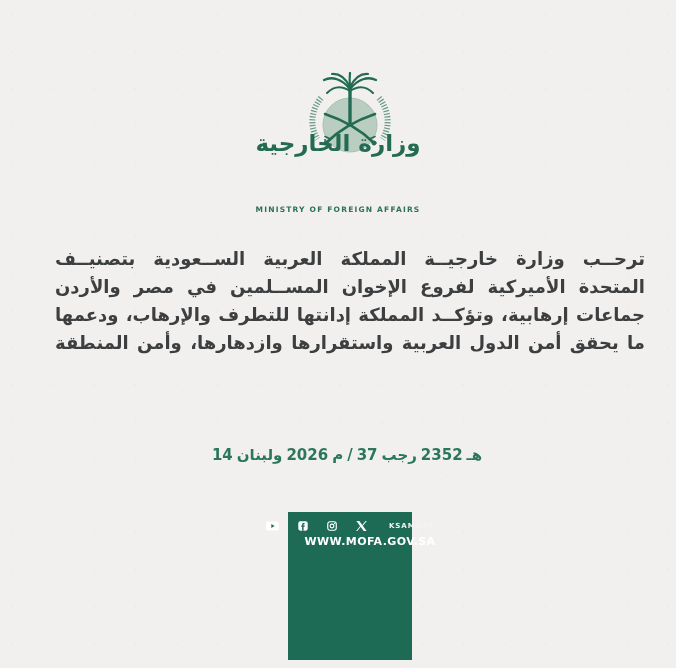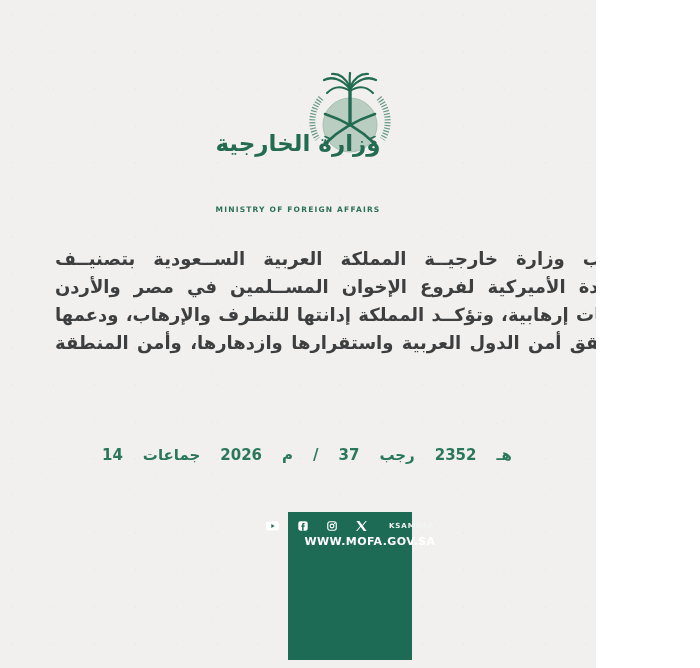--- a/index.html
+++ b/index.html
@@ -1,19 +1,19 @@
 <!DOCTYPE html>
 <html lang="ar"><head>
 <meta charset="utf-8">
 <style>
   html,body{margin:0;padding:0;background:#ffffff;}
   *{box-sizing:border-box;}
   .card{
     position:relative;
-    width:596px;height:668px;
+    width:676px;height:668px;
     font-family:"DejaVu Sans",sans-serif;
     background-color:#f1f0ee;
     background-image:
       radial-gradient(circle at 30% 40%, rgba(60,60,55,0.035) 0.6px, transparent 1.1px),
       radial-gradient(circle at 72% 64%, rgba(60,60,55,0.028) 0.5px, transparent 1px),
       radial-gradient(circle at 12% 80%, rgba(60,60,55,0.02) 0.5px, transparent 1px);
     background-size:41px 37px,57px 49px,73px 61px;
     overflow:hidden;
   }
 
@@ -48,21 +48,21 @@
   .statement .line.last{text-align-last:right;}
 
   
   .sig-org{
     position:absolute;left:0;right:0;top:422px;
     text-align:center;direction:rtl;
     color:#2a775c;font-size:14.5px;font-weight:bold;
   }
   .sig-date{
     position:absolute;left:0;right:0;top:446px;
-    display:flex;justify-content:center;align-items:center;gap:20px;
+    display:flex;justify-content:center;align-items:center;gap:4px;
     direction:ltr;
     color:#2a775c;font-size:15px;font-weight:bold;padding-left:18px;
   }
   .sig-date span{unicode-bidi:isolate;}
 
   
   .footer-box{
     position:absolute;left:288px;top:512px;width:124px;height:148px;
     background:#1e6b55;
     display:flex;flex-direction:column;align-items:center;
@@ -124,21 +124,21 @@
 
   <div class="statement">
     <div class="line">ترحــب وزارة خارجيــة المملكة العربية الســعودية بتصنيــف الولايات</div>
     <div class="line">المتحدة الأميركية لفروع الإخوان المســلمين في مصر والأردن ولبنان</div>
     <div class="line">جماعات إرهابية، وتؤكــد المملكة إدانتها للتطرف والإرهاب، ودعمها لكل</div>
     <div class="line last">ما يحقق أمن الدول العربية واستقرارها وازدهارها، وأمن المنطقة والعالم.</div>
   </div>
 
   <div class="sig-date">
     <span>14</span>
-    <span>جماعات</span>
+    <span>ولبنان</span>
     <span>2026</span>
     <span>م</span>
     <span>/</span>
     <span>37</span>
     <span>رجب</span>
     <span>2352</span>
     <span>هـ</span>
   </div>
 
   <div class="footer-box">

